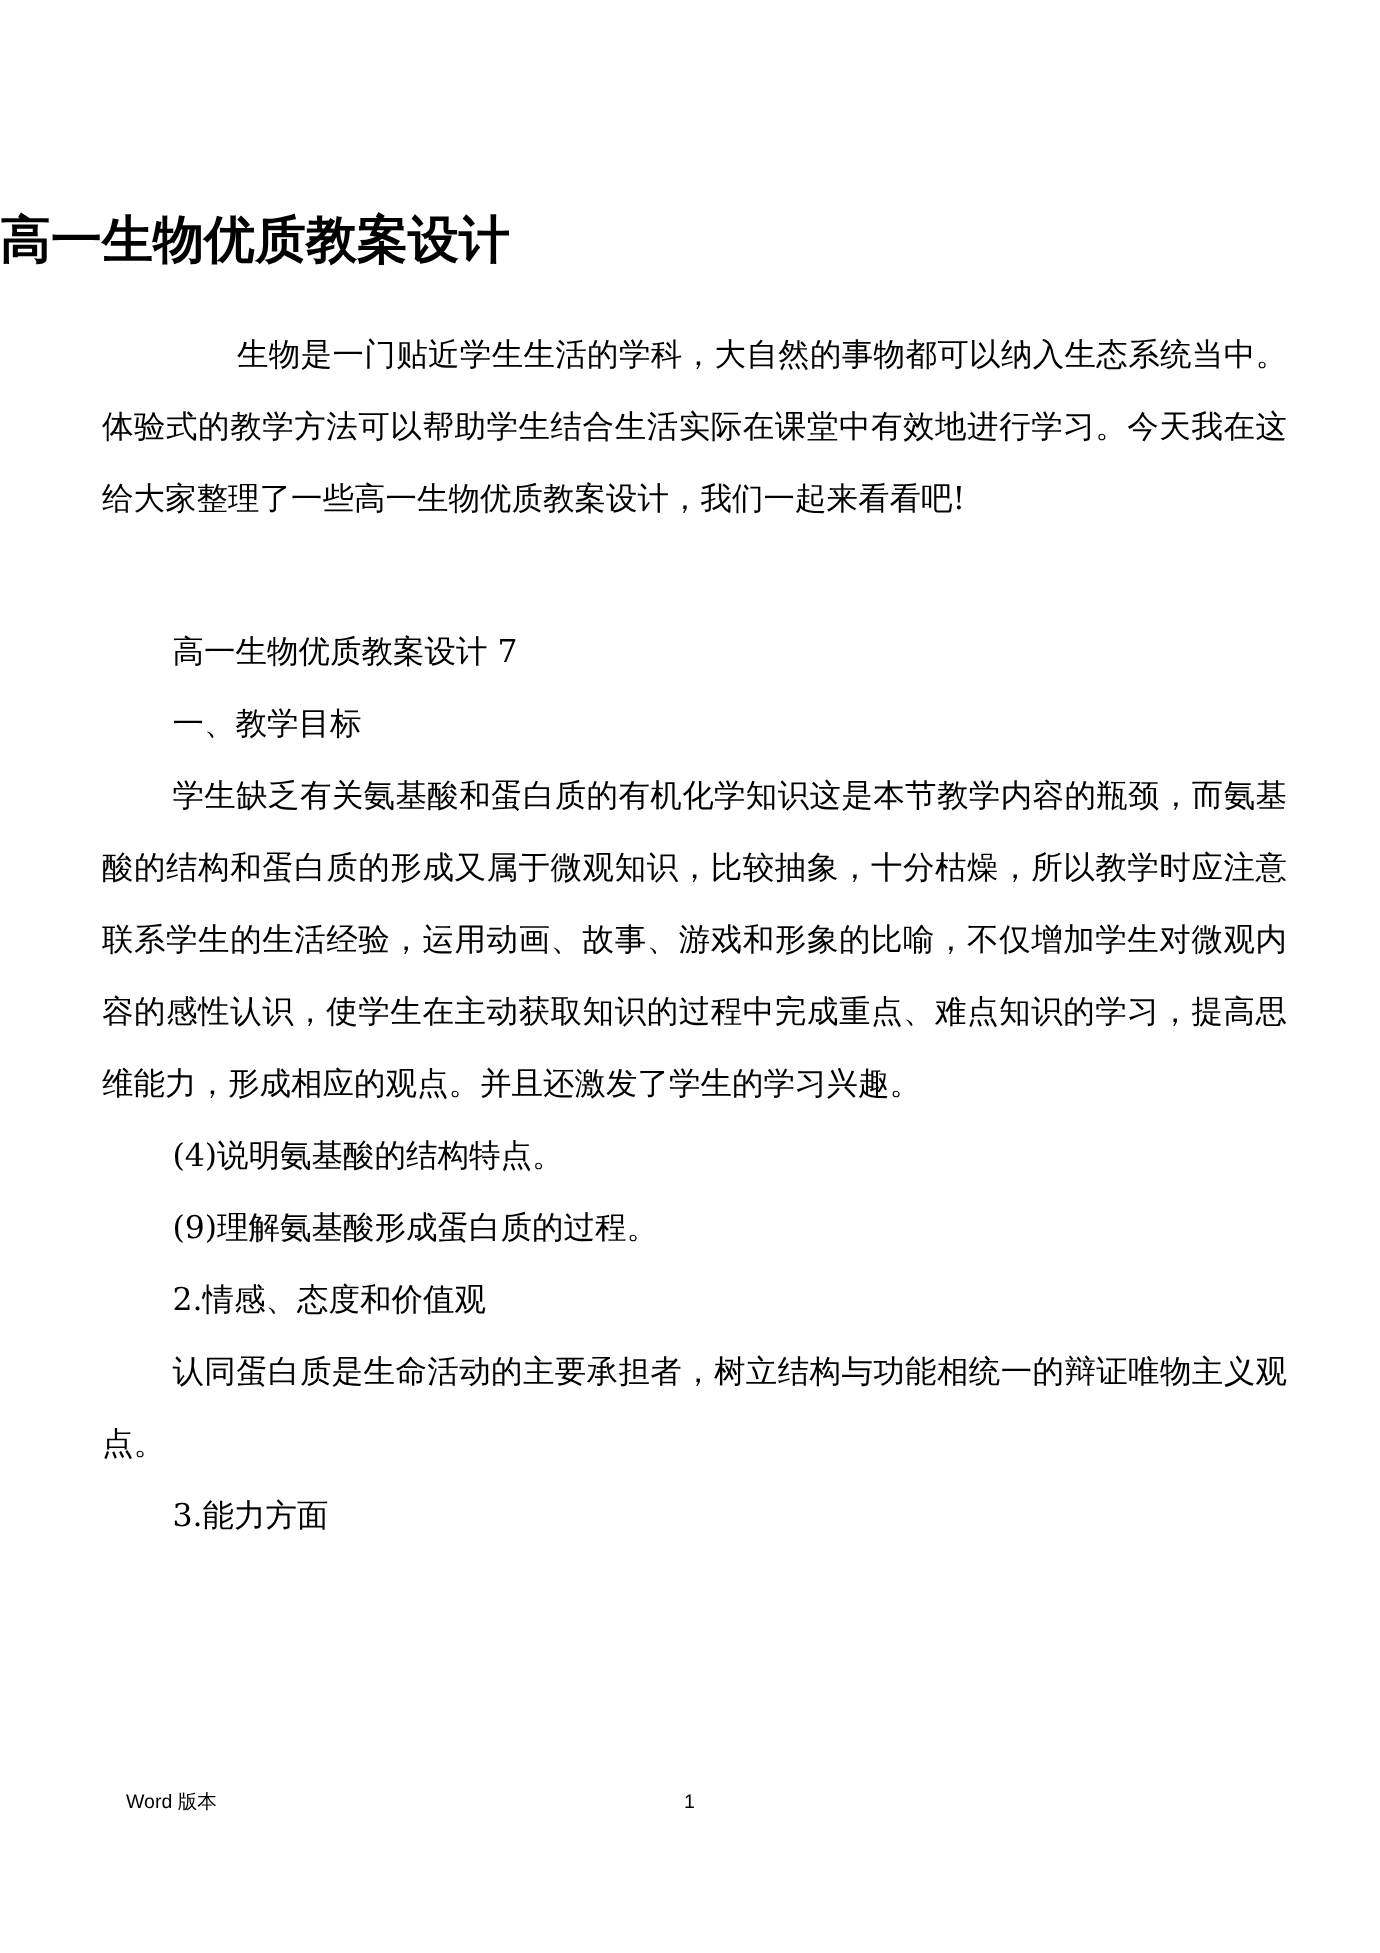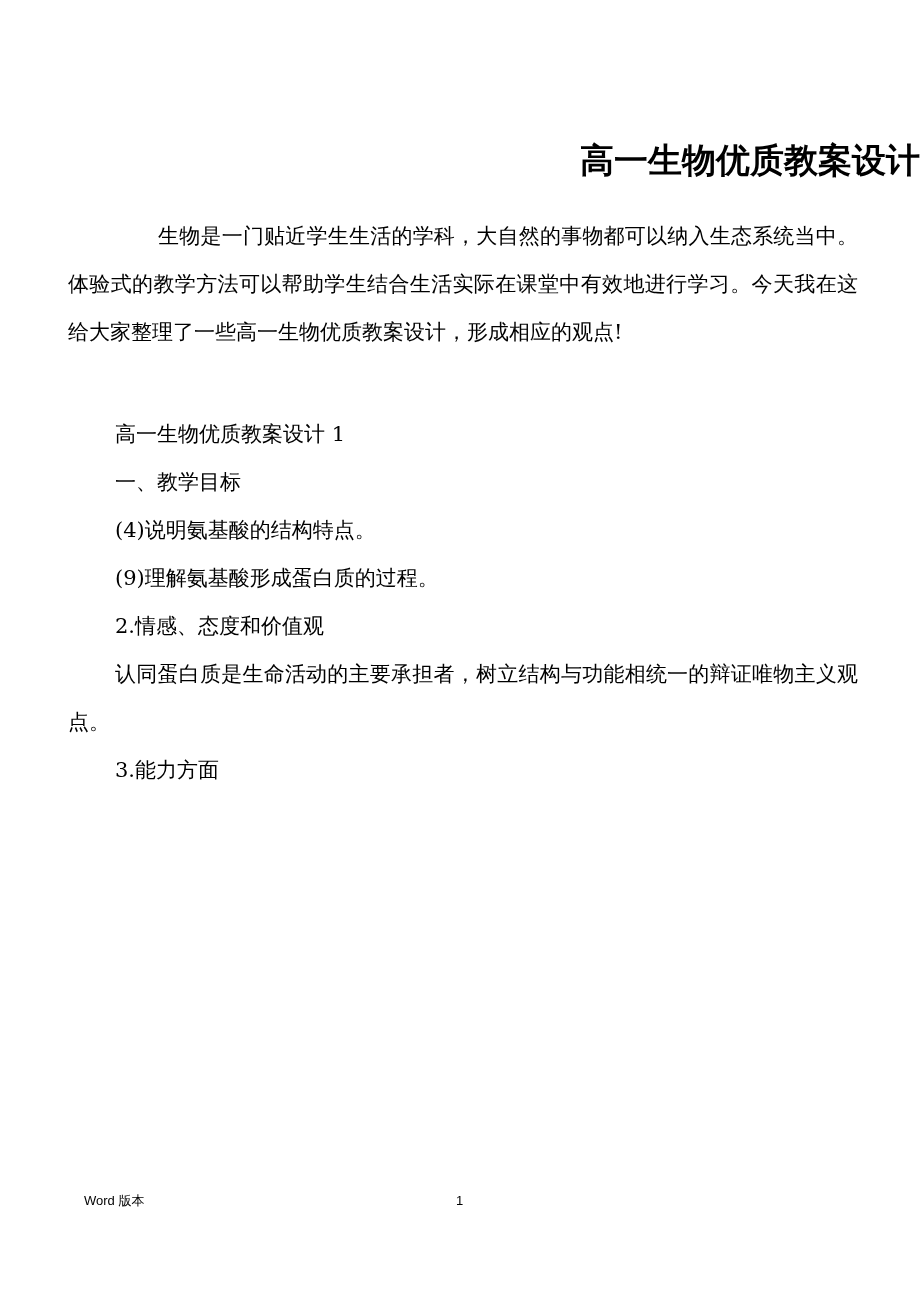--- a/index.html
+++ b/index.html
@@ -18,21 +18,21 @@
     .page {
       position: absolute;
       left: 0; top: 0;
       width: 920px; height: 1302px;
     }
     .title {
       position: absolute;
       top: 136px;
       left: 0;
       width: 920px;
-      text-align: right;
+      text-align: left;
       font-family: "DejaVu Sans", "Liberation Sans", sans-serif;
       font-weight: bold;
       font-size: 34px;
       line-height: 48px;
       letter-spacing: 0px;
     }
     .body-text {
       position: absolute;
       left: 68px;
       width: 790px;
@@ -74,26 +74,27 @@
     }
   </style>
 </head>
 <body>
 
 <div class="page">
 
   <div class="title">高一生物优质教案设计</div>
 
   <div class="body-text intro">
-    <p class="para">生物是一门贴近学生生活的学科，大自然的事物都可以纳入生态系统当中。体验式的教学方法可以帮助学生结合生活实际在课堂中有效地进行学习。今天我在这给大家整理了一些高一生物优质教案设计，形成相应的观点!</p>
+    <p class="para">生物是一门贴近学生生活的学科，大自然的事物都可以纳入生态系统当中。体验式的教学方法可以帮助学生结合生活实际在课堂中有效地进行学习。今天我在这给大家整理了一些高一生物优质教案设计，我们一起来看看吧!</p>
   </div>
 
   <div class="body-text main">
-    <p class="para">高一生物优质教案设计 1</p>
+    <p class="para">高一生物优质教案设计 7</p>
     <p class="para">一、教学目标</p>
+    <p class="para">学生缺乏有关氨基酸和蛋白质的有机化学知识这是本节教学内容的瓶颈，而氨基酸的结构和蛋白质的形成又属于微观知识，比较抽象，十分枯燥，所以教学时应注意联系学生的生活经验，运用动画、故事、游戏和形象的比喻，不仅增加学生对微观内容的感性认识，使学生在主动获取知识的过程中完成重点、难点知识的学习，提高思维能力，形成相应的观点。并且还激发了学生的学习兴趣。</p>
     <p class="para">(4)说明氨基酸的结构特点。</p>
     <p class="para">(9)理解氨基酸形成蛋白质的过程。</p>
     <p class="para">2.情感、态度和价值观</p>
     <p class="para">认同蛋白质是生命活动的主要承担者，树立结构与功能相统一的辩证唯物主义观点。</p>
     <p class="para">3.能力方面</p>
   </div>
 
   <div class="footer-left">Word 版本</div>
   <div class="footer-page">1</div>
 

